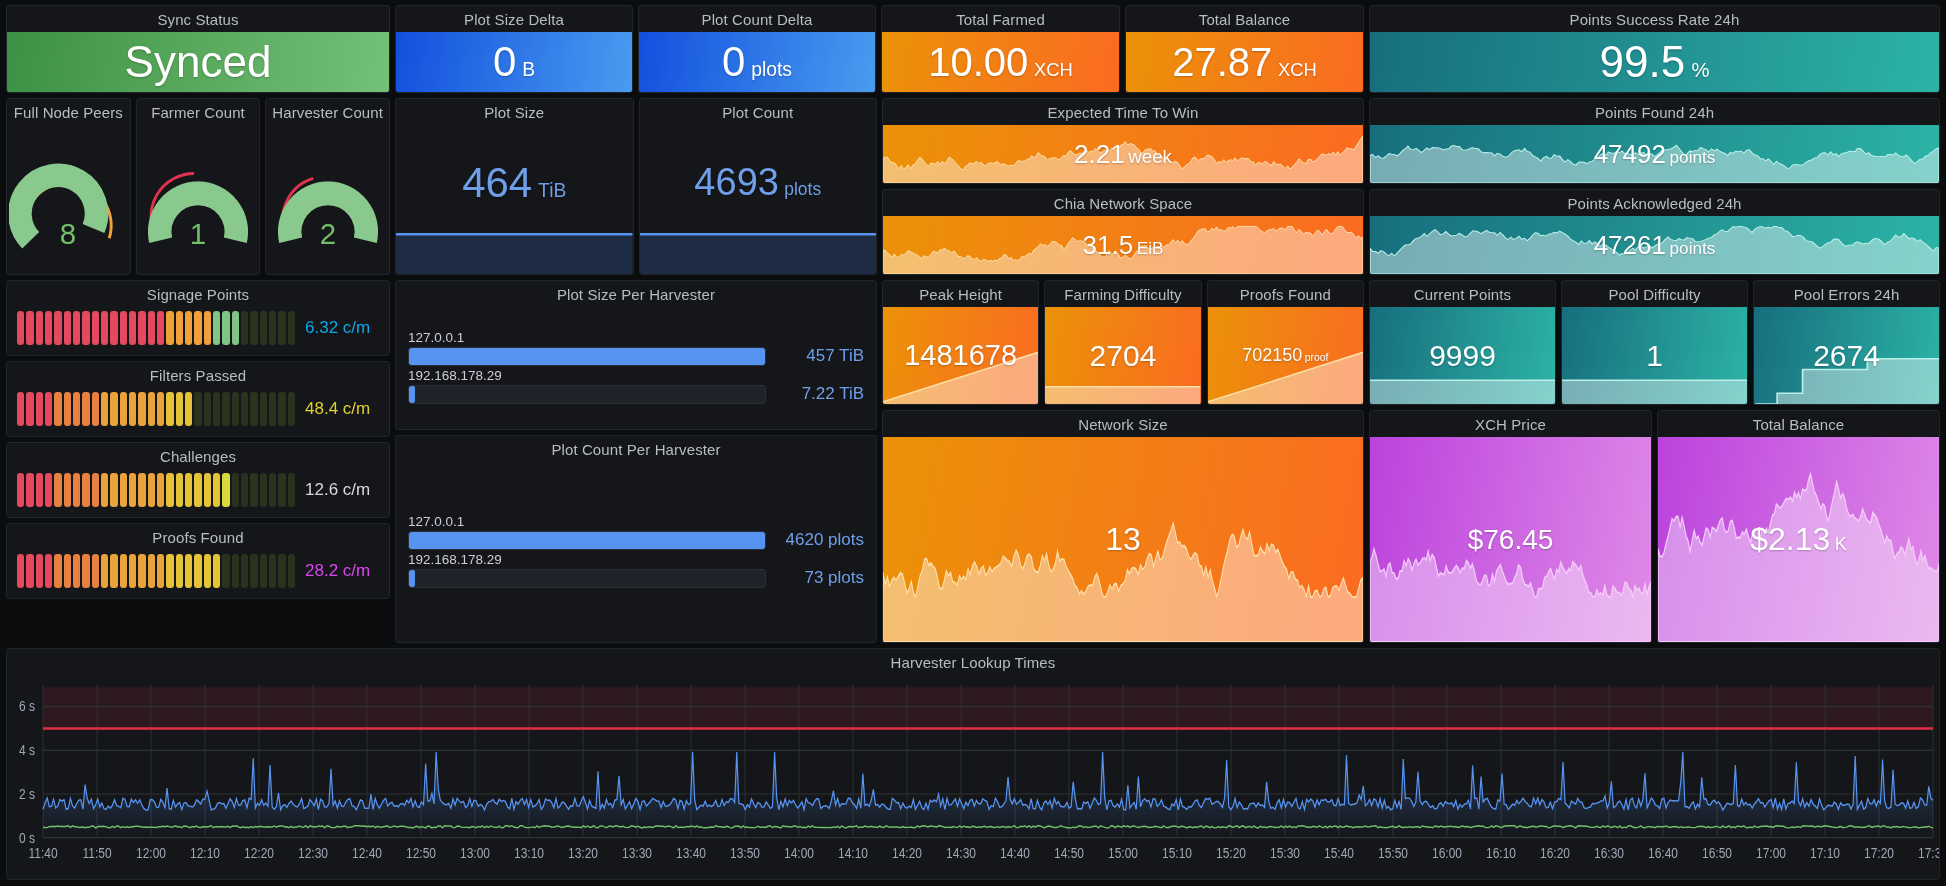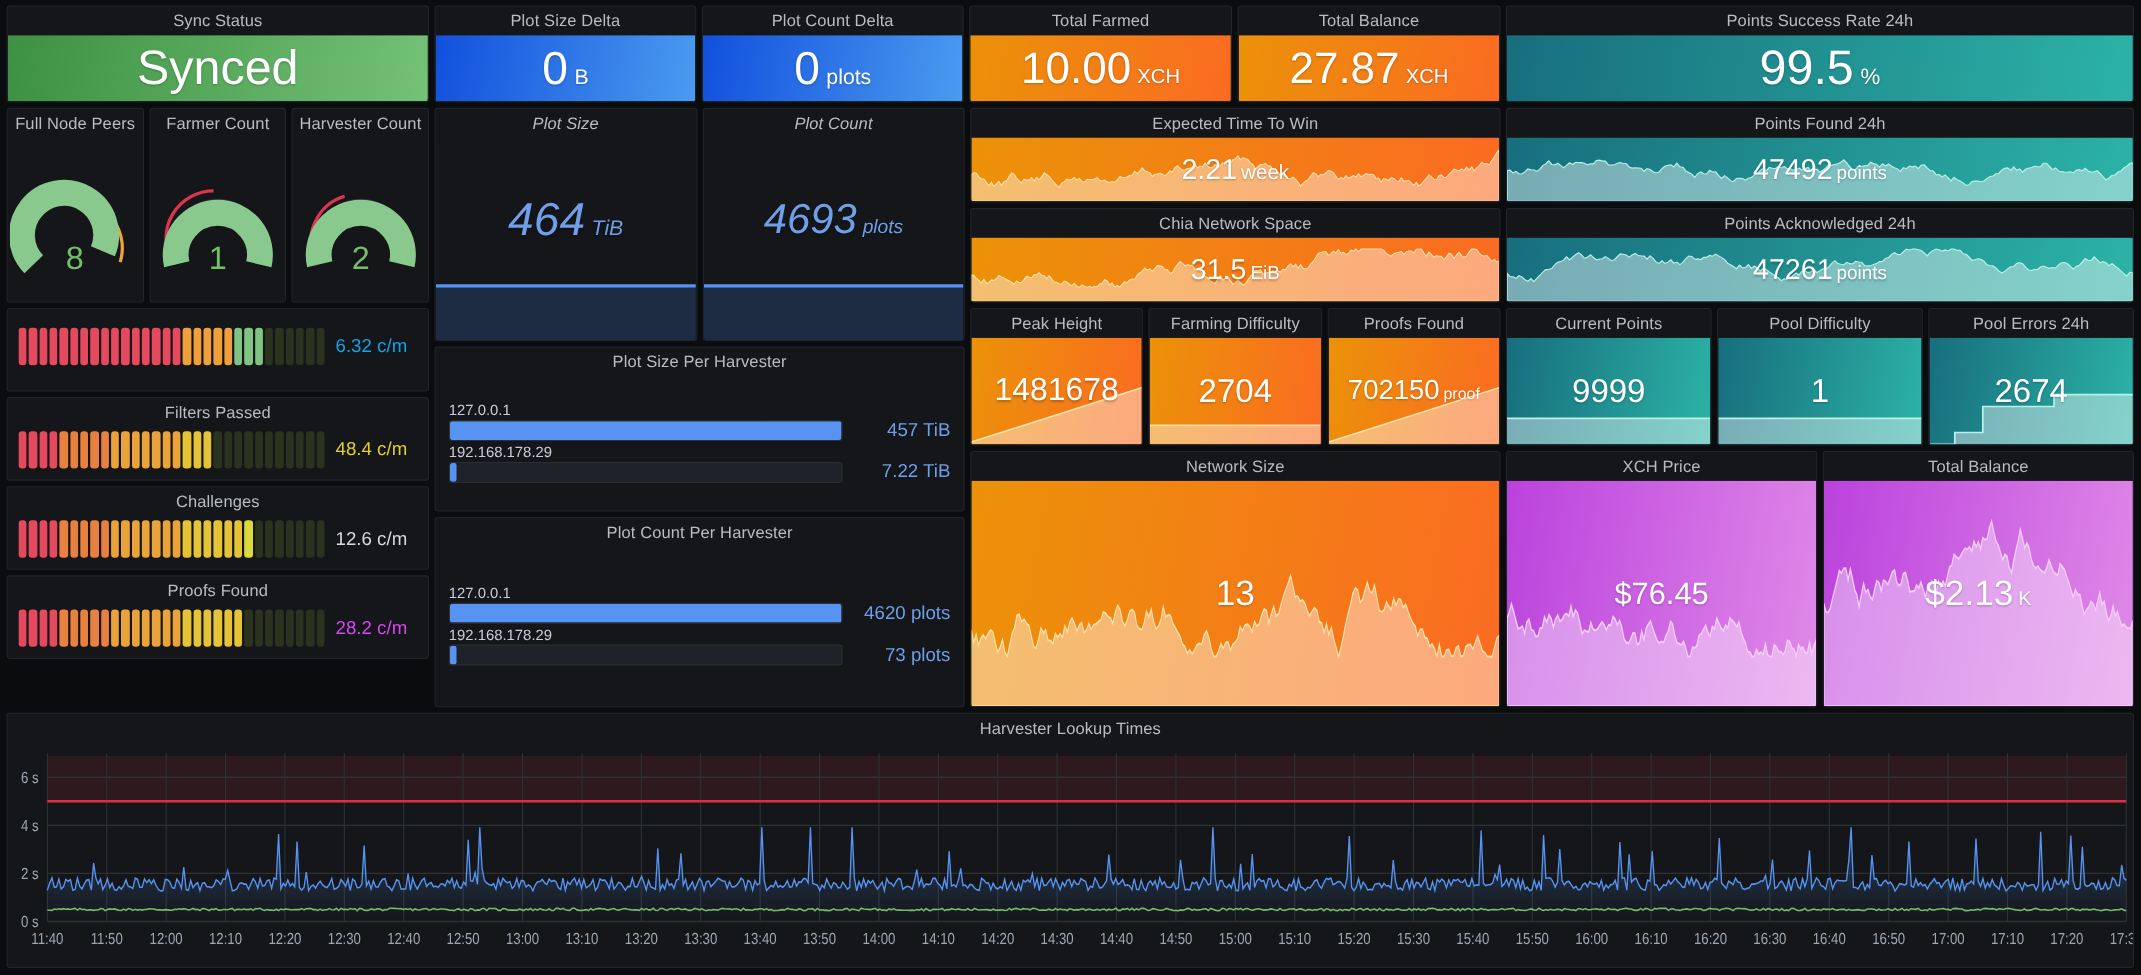--- a/index.html
+++ b/index.html
@@ -185,20 +185,21 @@
               <path d="M 18 94 A 44 44 0 0 1 45 33" fill="none" stroke="#e0344e" stroke-width="3"></path>
               <path d="M 22 96 A 39 39 0 1 1 98 96" fill="none" stroke="#8ac98d" stroke-width="24"></path>
               <text x="60" y="100" text-anchor="middle" class="gauge-text">2</text>
             </svg>
           </div>
             </div>
         </div>
       </div>
 
       <div class="panel" style="height:76px;">
+        <div class="ptitle">Signage Points</div>
         <div class="pbody">
             <div class="led-row">
           <div class="leds">
                 <div class="led" style="background: rgb(228, 73, 94);"></div>
                 <div class="led" style="background: rgb(228, 73, 94);"></div>
                 <div class="led" style="background: rgb(228, 73, 94);"></div>
                 <div class="led" style="background: rgb(228, 73, 94);"></div>
                 <div class="led" style="background: rgb(228, 73, 94);"></div>
                 <div class="led" style="background: rgb(228, 73, 94);"></div>
                 <div class="led" style="background: rgb(228, 73, 94);"></div>
@@ -349,21 +350,21 @@
                 <div class="led" style="background: rgb(43, 51, 31);"></div>
                 <div class="led" style="background: rgb(43, 51, 31);"></div>
               </div>
           <div class="led-val" style="color:#d946ef;">28.2 c/m</div>
         </div>
           </div>
       </div>
     </div>
 
     <div class="col" style="width:482px;">
-      <div class="row" style="height:212px;font-style:italic;">
+      <div class="row" style="height:177px;">
         <div class="panel" style="flex:1;">
           <div class="ptitle">Plot Size</div>
           <div class="pbody">
             <div class="stat bg-dark">
               <div class="spark">
                 <svg viewBox="0 0 240 120" preserveAspectRatio="none">
                   <path d="M0,88 L240,88 L240,120 L0,120 Z" fill="#1d2c42"></path>
                   <path d="M0,88 L240,88" stroke="#5794f2" stroke-width="2" fill="none"></path>
                 </svg>
               </div>
@@ -517,21 +518,21 @@
         <div class="panel" style="flex:1;">
           <div class="ptitle">Proofs Found</div>
           <div class="pbody">
             <div class="stat bg-orange">
               <div class="spark">
                 <svg viewBox="0 0 160 90" preserveAspectRatio="none">
                   <path d="M0,88 L160,42 L160,90 L0,90 Z" fill="rgba(255,255,255,.42)"></path>
                   <path d="M0,88 L160,42" stroke="#ffe0a8" stroke-width="1.4" fill="none"></path>
                 </svg>
               </div>
-              <div class="val" style="font-size:25px;">
+              <div class="val" style="font-size:18px;">
                 <span>702150</span>
                 <span class="unit" style="font-size:.58em">proof</span>
               </div>
             </div>
           </div>
         </div>
       </div>
 
       <div class="panel" style="flex:1 1 auto;">
         <div class="ptitle">Network Size</div>

